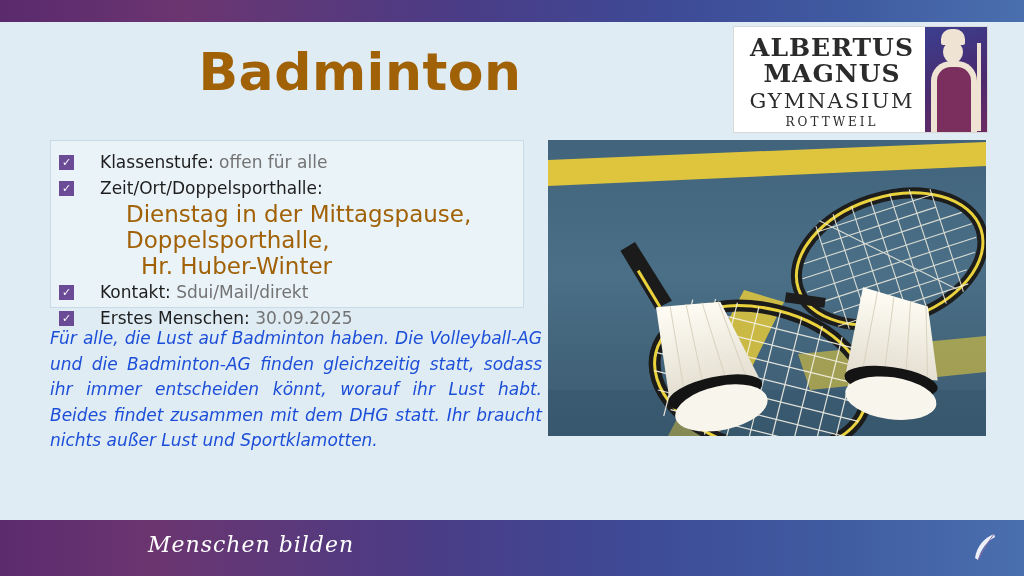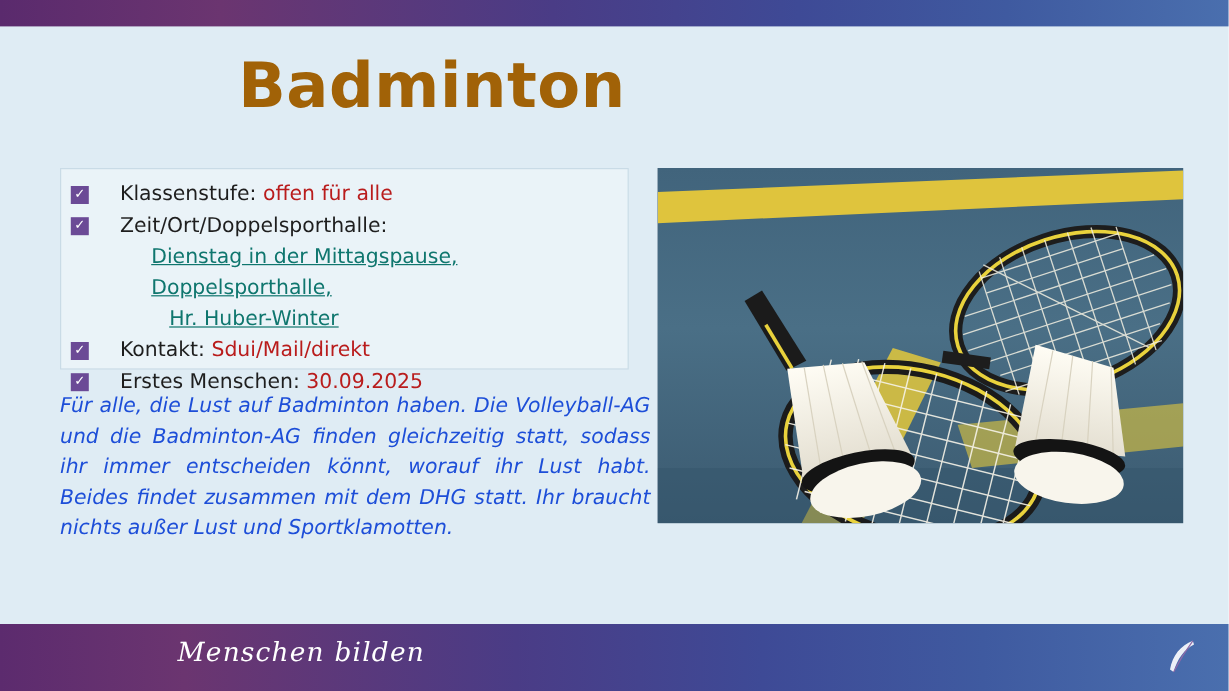--- a/index.html
+++ b/index.html
@@ -158,28 +158,27 @@
     margin-top: 6px;
     margin-left: 8px;
   }
   .bullet-text {
     margin-left: 26px;
     font-family: "DejaVu Sans", sans-serif;
     font-size: 17px;
     color: #1e1e1e;
     line-height: 26px;
   }
-  .accent { color: #b91c1c; }
+  .accent { color: #737373; }
   .sub-line {
     margin-left: 75px;
     font-family: "DejaVu Sans", sans-serif;
-    font-size: 17px;
-    color: #0f766e;
+    font-size: 23px;
+    color: #a16207;
     line-height: 26px;
-    text-decoration: underline;
   }
   .sub-line2 {
     margin-left: 90px;
   }
   .info-inner { padding-top: 8px; }
   
   .paragraph {
     position: absolute;
     left: 50px;
     top: 326px;
@@ -205,20 +204,35 @@
 </style>
 </head>
 <body>
 
 <div class="slide">
 
   <div class="top-bar"></div>
 
   <div class="title">Badminton</div>
 
+  <div class="logo">
+    <div class="logo-text">
+      <div class="logo-line1">ALBERTUS</div>
+      <div class="logo-line2">MAGNUS</div>
+      <div class="logo-line3">GYMNASIUM</div>
+      <div class="logo-line4">ROTTWEIL</div>
+    </div>
+    <div class="logo-figure">
+      <div class="mitre"></div>
+      <div class="body"></div>
+      <div class="robe"></div>
+      <div class="head"></div>
+      <div class="staff"></div>
+    </div>
+  </div>
 
   <div class="info-box">
     <div class="info-inner">
       <div class="bullet-row">
         <span class="bullet-mark">✓</span>
         <span class="bullet-text"><span>Klassenstufe: </span><span class="accent">offen für alle</span></span>
       </div>
       <div class="bullet-row">
         <span class="bullet-mark">✓</span>
         <span class="bullet-text"><span>Zeit/Ort/Doppelsporthalle:</span></span>

